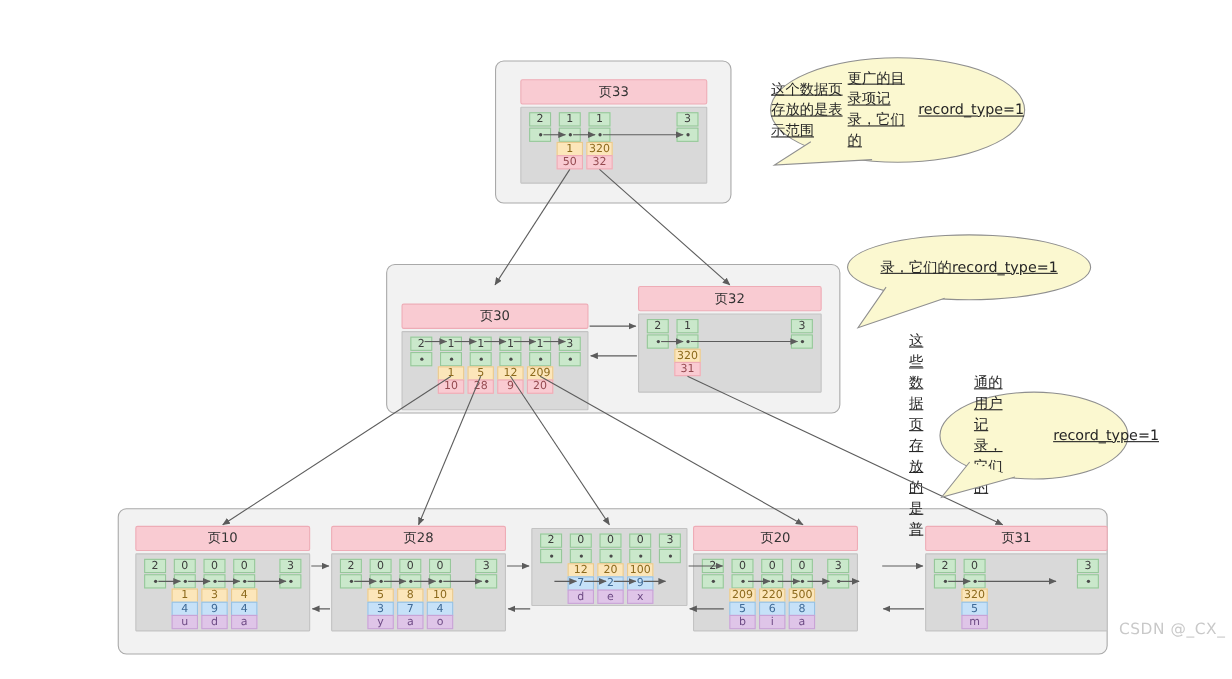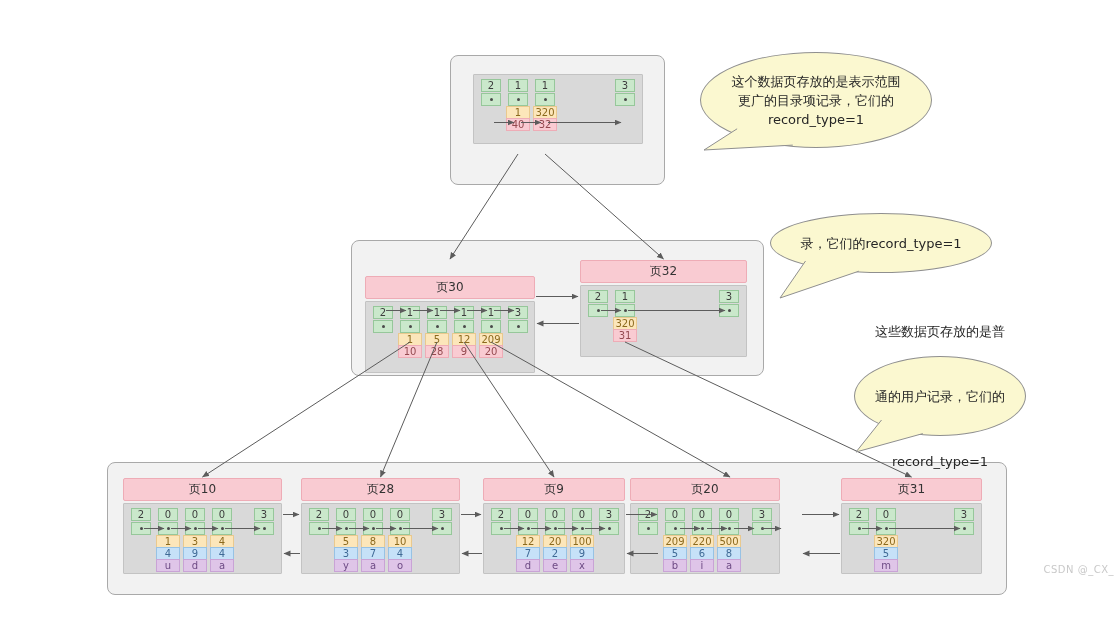--- a/index.html
+++ b/index.html
@@ -40,54 +40,55 @@
     font-size:10px;line-height:11px;
   }
   .vcell + .vcell{margin-top:-1px;}
   .cell-orange{background:var(--orange-bg);border-color:var(--orange-border);color:var(--orange-text);}
   .cell-pink{background:var(--pink-bg);border-color:var(--pink-border);color:var(--pink-text);}
   .cell-blue{background:var(--blue-bg);border-color:var(--blue-border);color:var(--blue-text);}
   .cell-purple{background:var(--purple-bg);border-color:var(--purple-border);color:var(--purple-text);}
   .bubble{
     position:absolute;background:var(--bubble-fill);border:1px solid var(--bubble-border);
     border-radius:50%;box-sizing:border-box;
-    display:flex;flex-direction:column;align-items:center;justify-content:center;
-    color:var(--bubble-text);font-size:13px;line-height:19px;text-align:right;
+    display:flex;flex-direction:row;align-items:center;justify-content:center;
+    color:var(--bubble-text);font-size:13px;line-height:19px;text-align:left;text-decoration:underline;
   }
   #overlay{position:absolute;left:0;top:0;pointer-events:none;}
   #watermark{
-    position:absolute;right:6px;top:564px;font-size:10px;color:#c9c9c9;letter-spacing:0.5px;padding-left:44px;
+    position:absolute;right:6px;top:564px;font-size:14px;color:#c9c9c9;letter-spacing:0.5px;padding-left:44px;
   }
 </style>
 </head>
 <body>
 
 <div id="canvas">
   <div class="container" id="c-root" style="left: 450px; top: 55px; width: 215px; height: 130px;"></div>
     <div class="container" id="c-internal" style="left: 351px; top: 240px; width: 413px; height: 136px;"></div>
     <div class="container" id="c-leaf" style="left: 107px; top: 462px; width: 900px; height: 133px;"></div>
     <div class="page" id="p33" style="left: 473px; top: 72px; width: 170px;">
+      <div class="page-header">页33</div>
       <div class="page-body" style="height: 70px;">
         <div class="slot">
           <div class="gcell">
             <div class="gnum">2</div>
             <div class="gdot">
               <span class="dot"></span>
             </div>
           </div>
         </div>
         <div class="slot">
           <div class="gcell">
             <div class="gnum">1</div>
             <div class="gdot">
               <span class="dot"></span>
             </div>
           </div>
           <div class="vcell cell-orange">1</div>
-          <div class="vcell cell-pink">40</div>
+          <div class="vcell cell-pink">50</div>
         </div>
         <div class="slot">
           <div class="gcell">
             <div class="gnum">1</div>
             <div class="gdot">
               <span class="dot"></span>
             </div>
           </div>
           <div class="vcell cell-orange">320</div>
           <div class="vcell cell-pink">32</div>
@@ -296,21 +297,20 @@
           <div class="gcell">
             <div class="gnum">3</div>
             <div class="gdot">
               <span class="dot"></span>
             </div>
           </div>
         </div>
       </div>
     </div>
     <div class="page" id="p9" style="left: 483px; top: 478px; width: 142px;">
-      <div class="page-header">页9</div>
       <div class="page-body" style="height: 71px;">
         <div class="slot">
           <div class="gcell">
             <div class="gnum">2</div>
             <div class="gdot">
               <span class="dot"></span>
             </div>
           </div>
         </div>
         <div class="slot">
@@ -403,21 +403,21 @@
         <div class="slot slot-max">
           <div class="gcell">
             <div class="gnum">3</div>
             <div class="gdot">
               <span class="dot"></span>
             </div>
           </div>
         </div>
       </div>
     </div>
-    <div class="page" id="p31" style="left: 841px; top: 478px; width: 141px;">
+    <div class="page" id="p31" style="left: 841px; top: 478px; width: 166px;">
       <div class="page-header">页31</div>
       <div class="page-body" style="height: 71px;">
         <div class="slot">
           <div class="gcell">
             <div class="gnum">2</div>
             <div class="gdot">
               <span class="dot"></span>
             </div>
           </div>
         </div>

